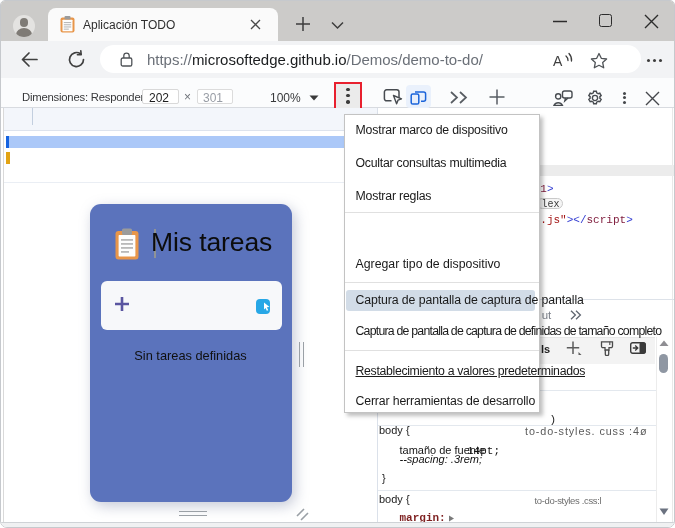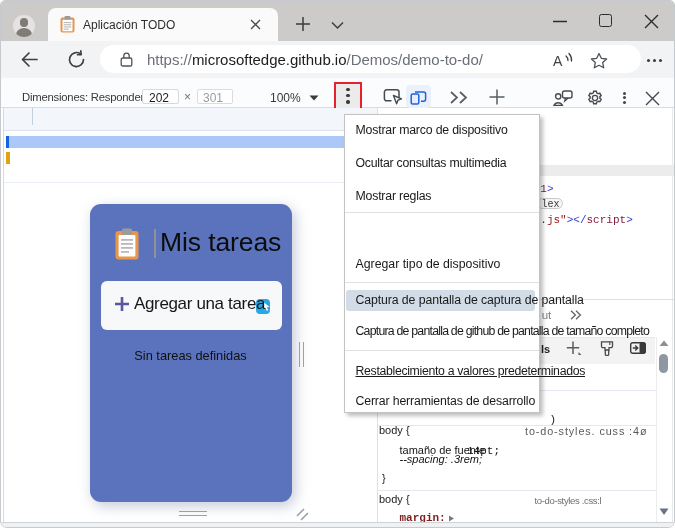--- a/index.html
+++ b/index.html
@@ -160,32 +160,31 @@
   <svg class="abs" style="left:113.7px;top:226.5px;" width="24" height="32" viewBox="0 0 24 32">
     <rect x="0.5" y="3" width="23" height="28.5" rx="3" fill="#e8964a"></rect>
     <rect x="3.6" y="7" width="16.8" height="21.5" rx="0.8" fill="#fdfdfd"></rect>
     <rect x="7" y="0.5" width="10" height="6.5" rx="1.5" fill="#9b9b9b"></rect>
     <rect x="6" y="11" width="12" height="1.8" fill="#b9b9b9"></rect>
     <rect x="6" y="15" width="12" height="1.8" fill="#b9b9b9"></rect>
     <rect x="6" y="19" width="12" height="1.8" fill="#b9b9b9"></rect>
     <rect x="6" y="23" width="8" height="1.8" fill="#b9b9b9"></rect>
   </svg>
   <div class="abs" style="left:153.2px;top:228px;width:1.5px;height:29px;background:#8f9396;"></div>
-  <div class="abs" style="left:159px;top:225.5px;font-size:26.5px;letter-spacing:-0.1px;color:#0c0c0c;">Mis tareas</div>
+  <div class="abs" style="left:150px;top:225.5px;font-size:26.5px;letter-spacing:-0.1px;color:#0c0c0c;">Mis tareas</div>
 
   <div class="abs" style="left:100.3px;top:280px;width:181.2px;height:49px;background:#f7f8fa;border-radius:6px;"></div>
 
   <div class="abs" style="left:255px;top:297.5px;width:14px;height:15.5px;background:#27a7e6;border-radius:4px;"></div>
   <svg class="abs" style="left:261.5px;top:300.5px;" width="8" height="9" viewBox="0 0 8 9">
     <path d="M1 0.5 L6.5 5 L3.8 5.3 L5.3 8.3 L3.8 8.8 L2.5 5.9 L1 7.4 Z" fill="#fff"></path>
   </svg>
   <svg class="abs" style="left:112.5px;top:294.5px;" width="16" height="16" viewBox="0 0 16 16">
     <path d="M8 1 V15 M1 8 H15" stroke="#5a55a0" stroke-width="2.6"></path>
   </svg>
-  <div class="abs" style="left:133px;top:292.5px;font-size:17px;letter-spacing:-0.35px;color:#16161a;">Agregar una tarea</div>
   <div class="abs" style="left:89px;top:347px;width:201px;text-align:center;font-size:12.8px;color:#101010;">Sin tareas definidas</div>
 
   <div class="abs" style="left:297.8px;top:341px;width:1.6px;height:24.5px;background:#9aa0a6;"></div>
   <div class="abs" style="left:301.6px;top:341px;width:1.6px;height:24.5px;background:#9aa0a6;"></div>
   <div class="abs" style="left:178px;top:509.5px;width:28px;height:1.6px;background:#9aa0a6;"></div>
   <div class="abs" style="left:178px;top:513.5px;width:28px;height:1.6px;background:#9aa0a6;"></div>
   <svg class="abs" style="left:295px;top:505.5px;" width="14" height="14" viewBox="0 0 14 14">
     <path d="M1 9 L8 2 M5 13 L12 6" stroke="#9aa0a6" stroke-width="1.6"></path>
   </svg>
 
@@ -254,18 +253,18 @@
 
   <div class="abs" style="left:342.8px;top:112.7px;width:196.7px;height:299.8px;background:#fff;border:1px solid #c3c3c3;box-shadow:3px 3px 4px rgba(0,0,0,0.25);z-index:40;"></div>
   <div class="abs" style="z-index:41;left:345.3px;top:288.5px;width:189.1px;height:21px;background:#d2dce7;border-radius:3px;"></div>
   <div class="abs" style="z-index:42;left:354.5px;top:121.6px;font-size:12.3px;letter-spacing:-0.18px;color:#1a1a1a;white-space:nowrap;">Mostrar marco de dispositivo</div>
   <div class="abs" style="z-index:42;left:354.5px;top:154.6px;font-size:12.3px;letter-spacing:-0.25px;color:#1a1a1a;white-space:nowrap;">Ocultar consultas multimedia</div>
   <div class="abs" style="z-index:42;left:354.5px;top:187.6px;font-size:12.3px;letter-spacing:-0.2px;color:#1a1a1a;white-space:nowrap;">Mostrar reglas</div>
   <div class="abs" style="z-index:42;left:343.8px;top:211.4px;width:194.7px;height:1px;background:#e0e0e0;"></div>
   <div class="abs" style="z-index:42;left:354.5px;top:256.1px;font-size:12.3px;letter-spacing:0px;color:#1a1a1a;white-space:nowrap;">Agregar tipo de dispositivo</div>
   <div class="abs" style="z-index:42;left:343.8px;top:281.4px;width:194.7px;height:1px;background:#e0e0e0;"></div>
   <div class="abs" style="z-index:42;left:354.5px;top:292.3px;font-size:12.3px;letter-spacing:-0.1px;color:#1a1a1a;white-space:nowrap;">Captura de pantalla de captura de pantalla</div>
-  <div class="abs" style="z-index:42;left:354.5px;top:323.1px;font-size:12.3px;letter-spacing:-0.77px;color:#1a1a1a;white-space:nowrap;">Captura de pantalla de github de pantalla de tamaño completo</div>
+  <div class="abs" style="z-index:42;left:354.5px;top:323.1px;font-size:12.3px;letter-spacing:-0.77px;color:#1a1a1a;white-space:nowrap;">Captura de pantalla de captura de definidas de tamaño completo</div>
   <div class="abs" style="z-index:42;left:343.8px;top:348.9px;width:194.7px;height:1px;background:#e0e0e0;"></div>
   <div class="abs" style="z-index:42;left:354.5px;top:362.8px;font-size:12.3px;letter-spacing:-0.33px;color:#1a1a1a;white-space:nowrap;text-decoration:underline;">Restablecimiento a valores predeterminados</div>
   <div class="abs" style="z-index:42;left:354.5px;top:393px;font-size:12.3px;letter-spacing:-0.15px;color:#1a1a1a;white-space:nowrap;">Cerrar herramientas de desarrollo</div>
 
 </div>
 
 </body></html>

